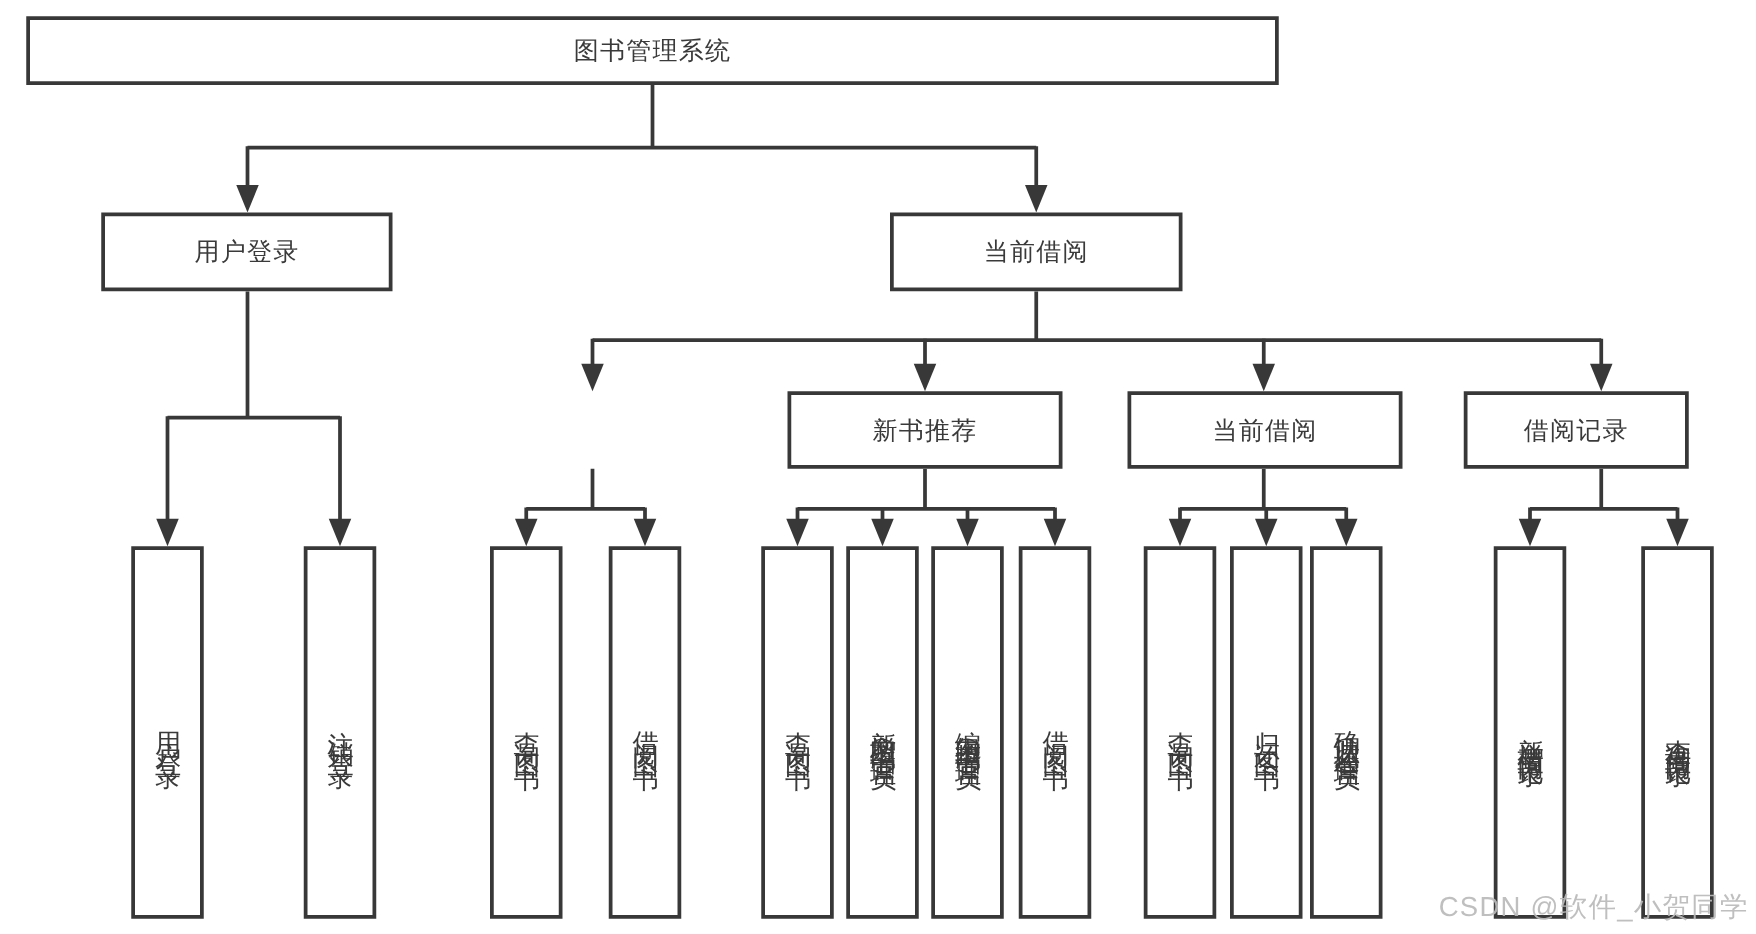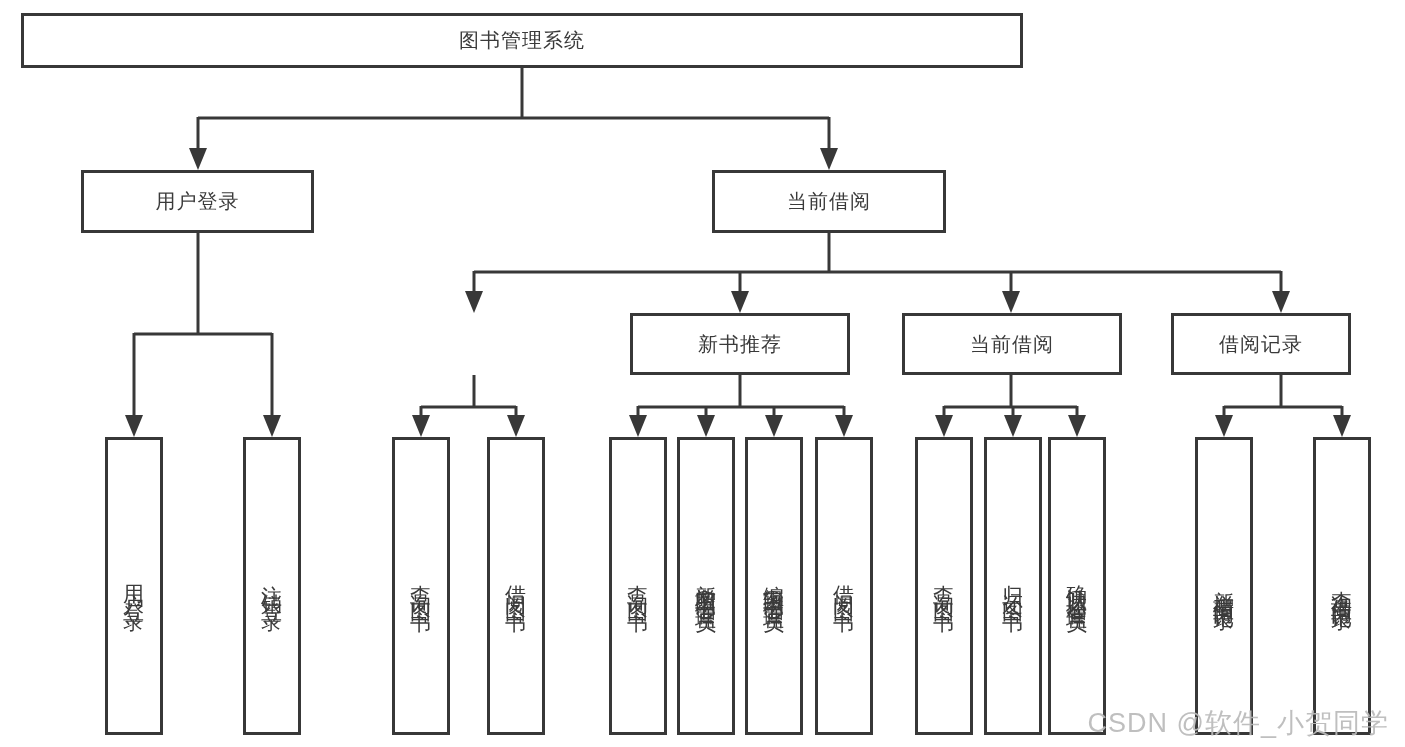--- a/index.html
+++ b/index.html
@@ -26,22 +26,22 @@
   .node.v span{
     writing-mode:vertical-lr;
     font-size:21px;
     letter-spacing:9px;
     line-height:1;
     white-space:nowrap;
   }
   .node.v.long span{letter-spacing:4px;}
   .watermark{
     position:absolute;
-    right:16px;bottom:6px;
-    font-size:27px;
+    right:6px;bottom:6px;
+    font-size:22px;
     color:rgba(186,186,186,0.92);
     z-index:5;
     letter-spacing:1px;
     white-space:nowrap;
   }
 </style>
 </head>
 <body>
 
 <div id="canvas">

